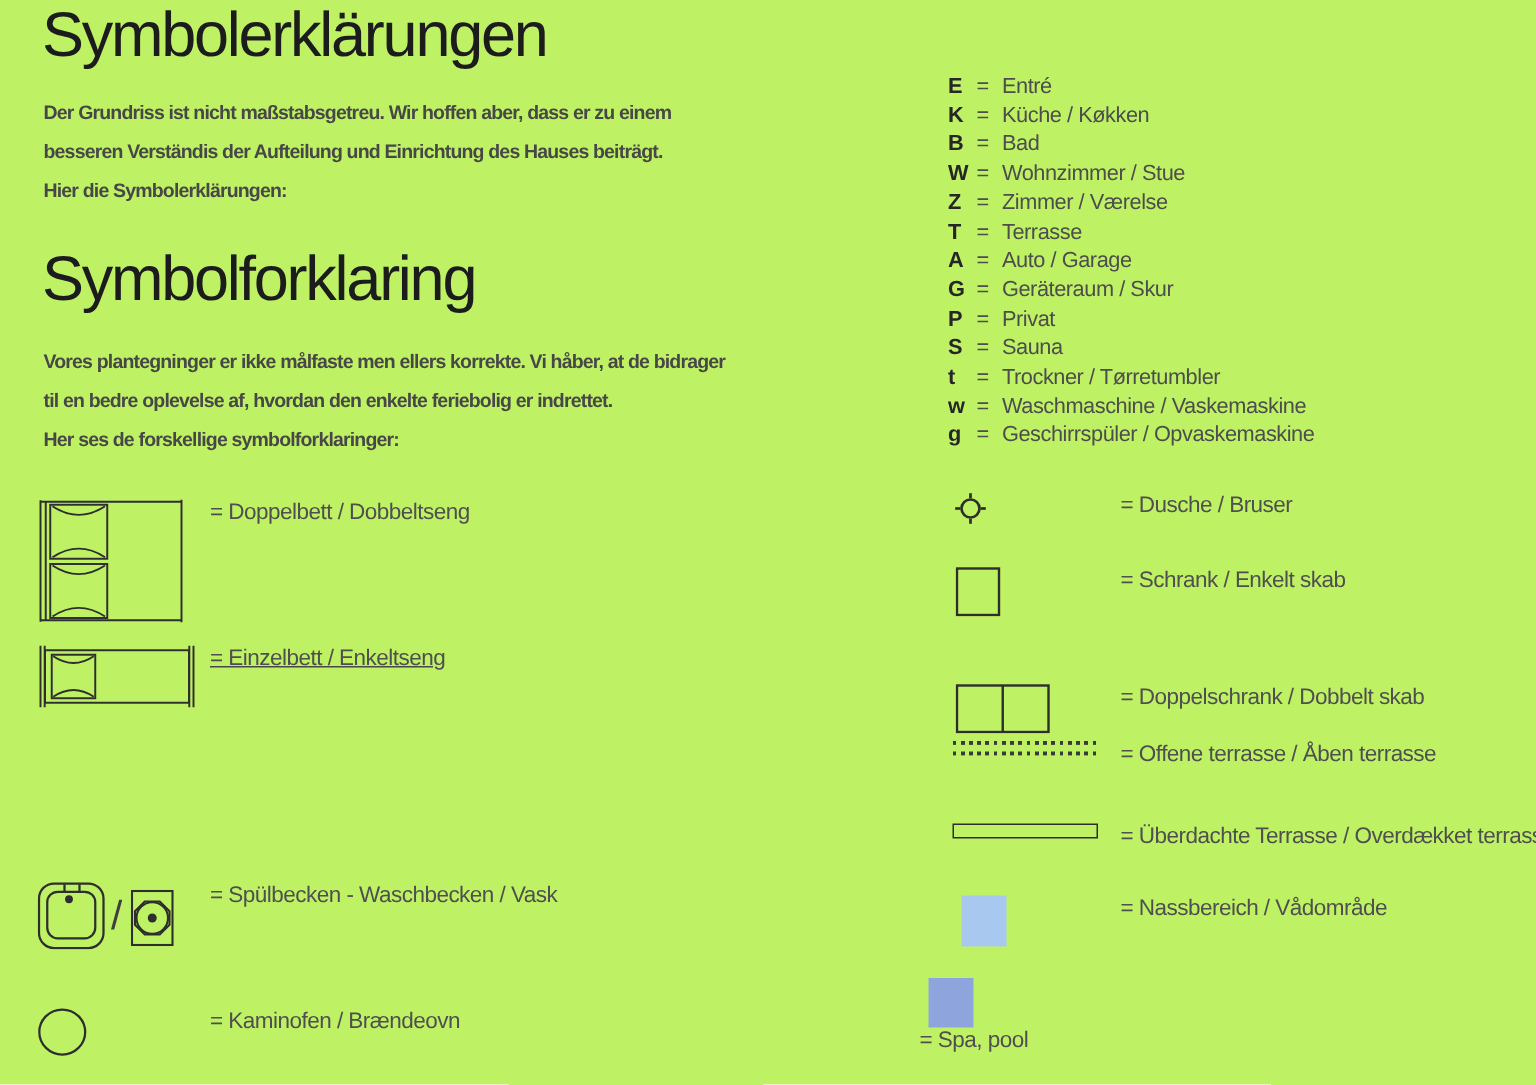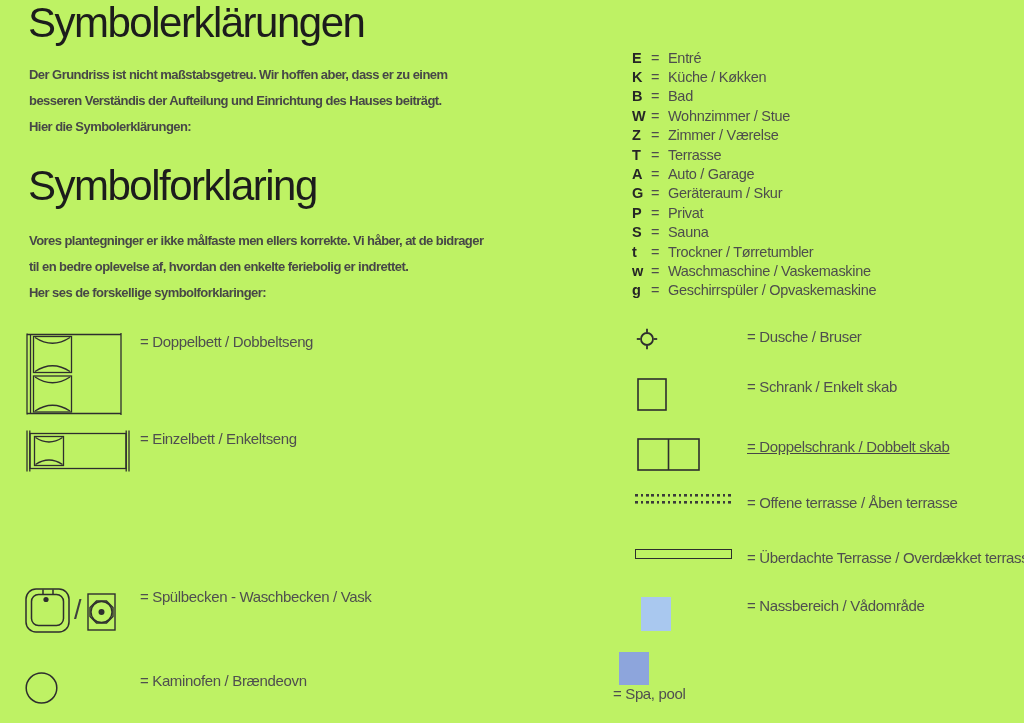--- a/index.html
+++ b/index.html
@@ -148,21 +148,21 @@
           <path d="M10,38.5 Q27.5,27 45,38.5"></path>
           <rect x="8.5" y="43" width="38" height="36"></rect>
           <path d="M10,44 Q27.5,55.5 45,44"></path>
           <path d="M10,78 Q27.5,66.5 45,78"></path>
         </g>
       </svg>
     </div>
     <span class="sym-label">= Doppelbett / Dobbeltseng</span>
   </div>
 
-  <div class="sym-row left-col" style="left:25px;top:430px;height:42px;">
+  <div class="sym-row left-col" style="left:25px;top:430px;height:42px;text-decoration:underline;">
     <div class="icon-cell">
       <svg width="106" height="42" viewBox="0 0 106 42">
         <g class="stroke" stroke-width="1.3">
           <rect x="5" y="3.5" width="96" height="35"></rect>
           <line x1="2" y1="0.5" x2="2" y2="41.5"></line>
           <line x1="4.8" y1="0.5" x2="4.8" y2="41.5"></line>
           <line x1="101.2" y1="0.5" x2="101.2" y2="41.5"></line>
           <line x1="104" y1="0.5" x2="104" y2="41.5"></line>
           <rect x="9.5" y="6.5" width="29" height="29"></rect>
           <path d="M10.5,7.5 Q24,16.5 37.5,7.5"></path>
@@ -224,21 +224,21 @@
 
   <div class="sym-row right-col" style="left:635px;top:378px;height:33px;">
     <div class="icon-cell">
       <svg width="31" height="33" viewBox="0 0 31 33" style="margin-left:2px;">
         <rect x="1" y="1" width="28" height="31" class="stroke" stroke-width="1.6"></rect>
       </svg>
     </div>
     <span class="sym-label">= Schrank / Enkelt skab</span>
   </div>
 
-  <div class="sym-row right-col" style="left:635px;top:438px;height:33px;text-decoration:underline;">
+  <div class="sym-row right-col" style="left:635px;top:456px;height:33px;">
     <div class="icon-cell">
       <svg width="64" height="33" viewBox="0 0 64 33" style="margin-left:2px;">
         <g class="stroke" stroke-width="1.6">
           <rect x="1" y="1" width="61" height="31"></rect>
           <line x1="31.5" y1="1" x2="31.5" y2="32"></line>
         </g>
       </svg>
     </div>
     <span class="sym-label">= Doppelschrank / Dobbelt skab</span>
   </div>

